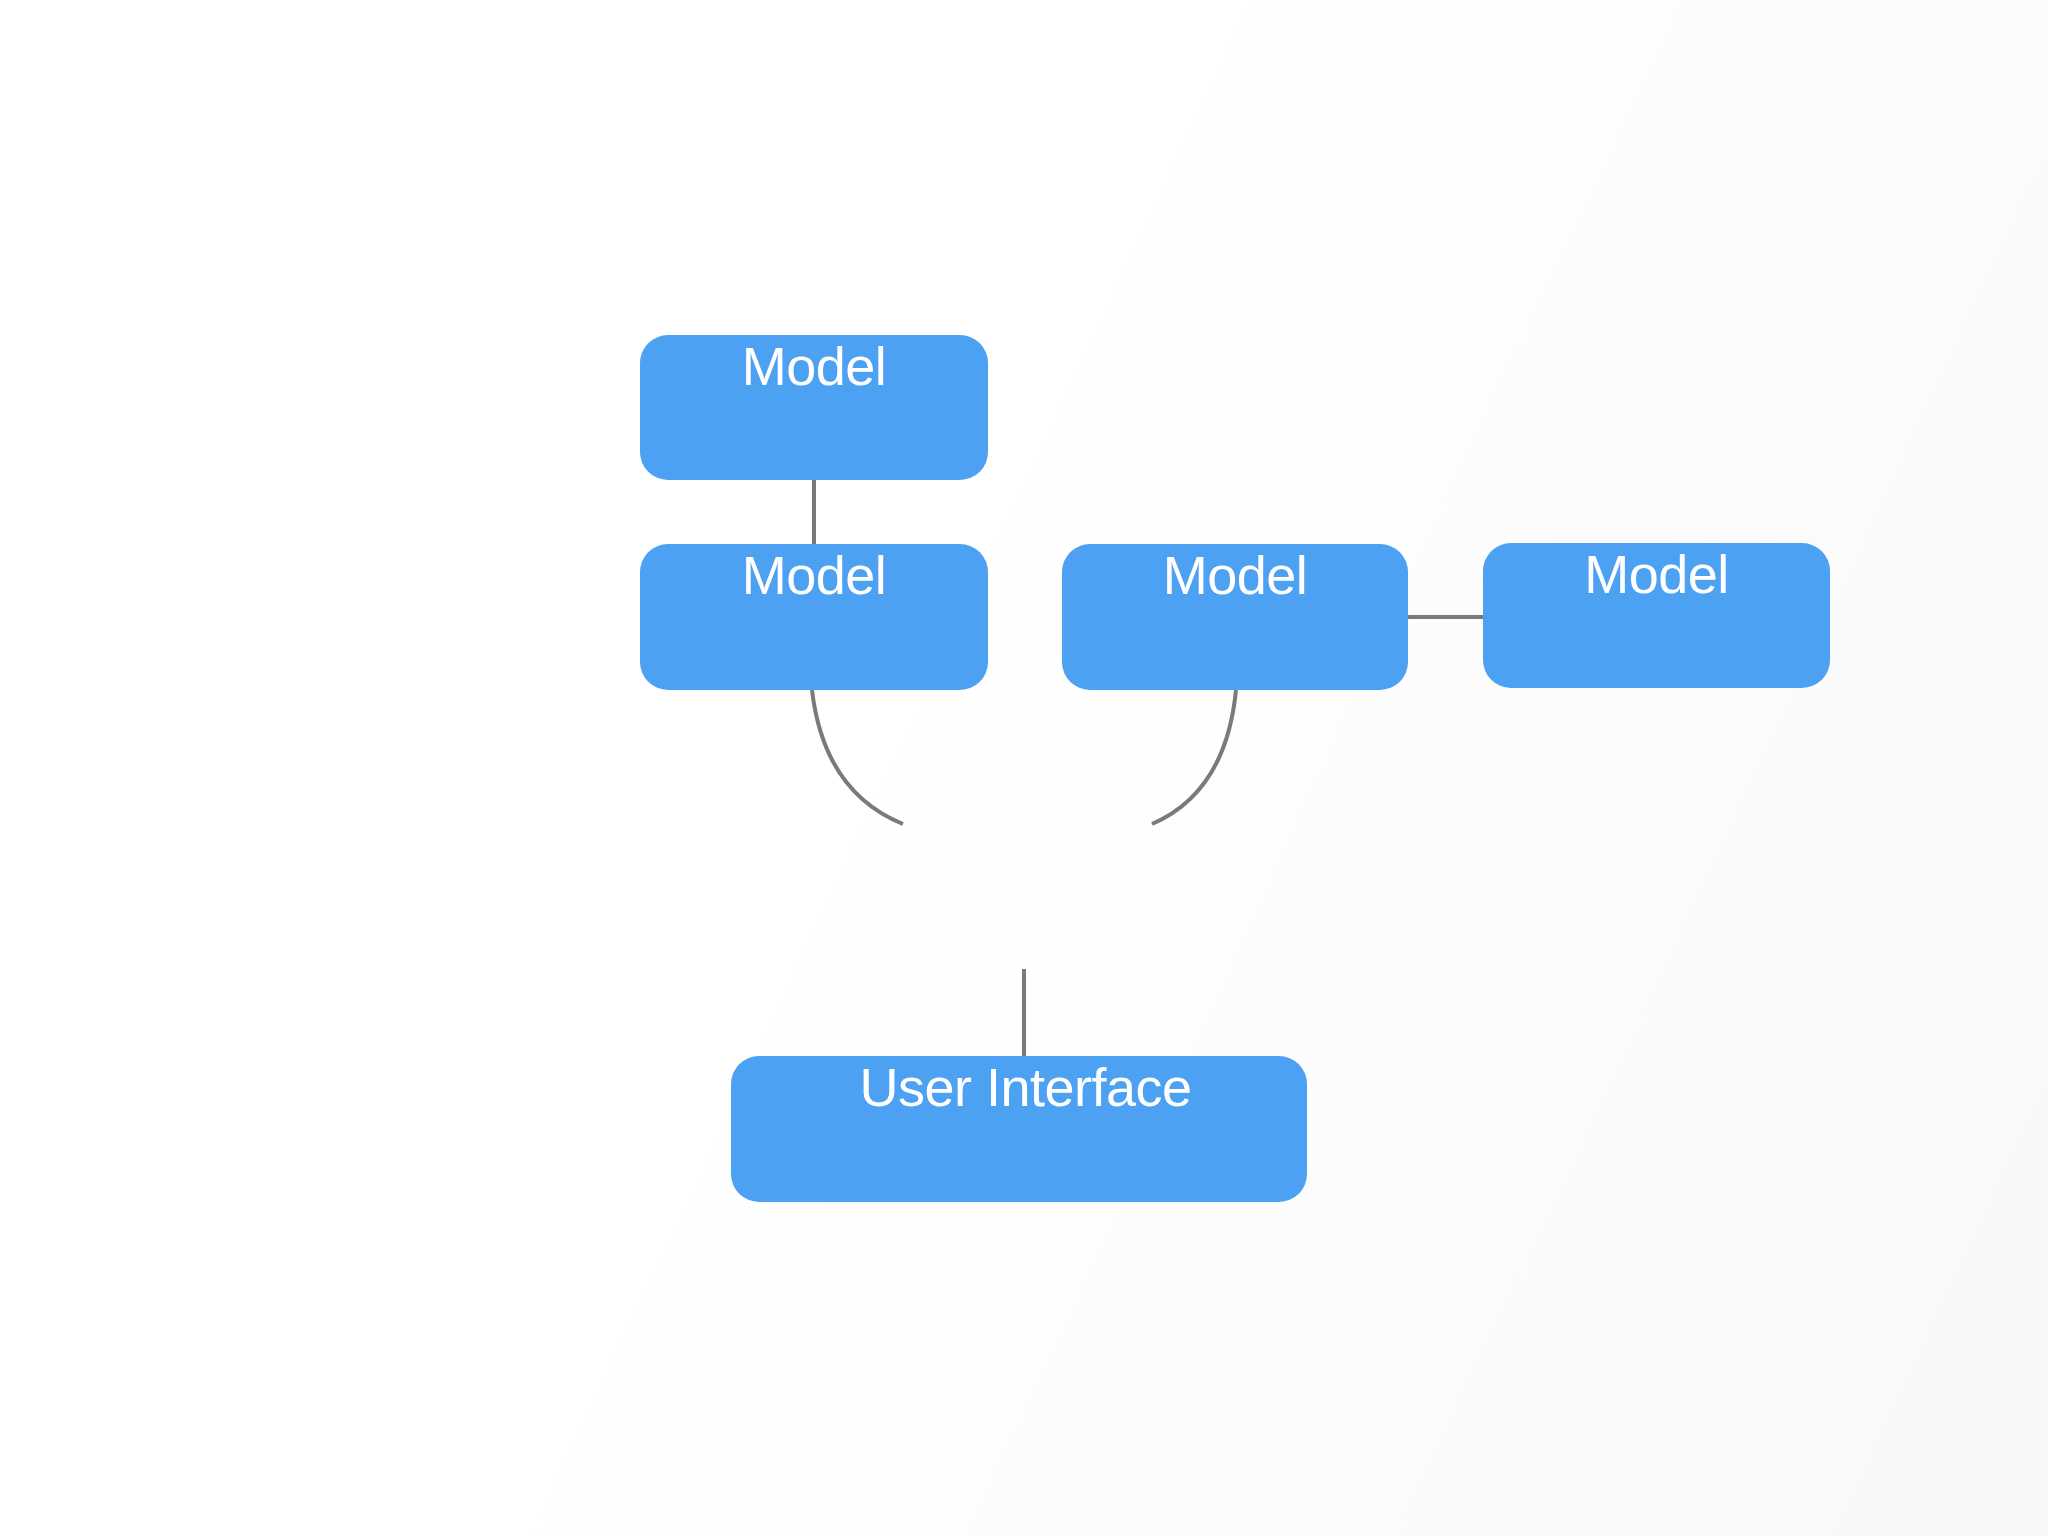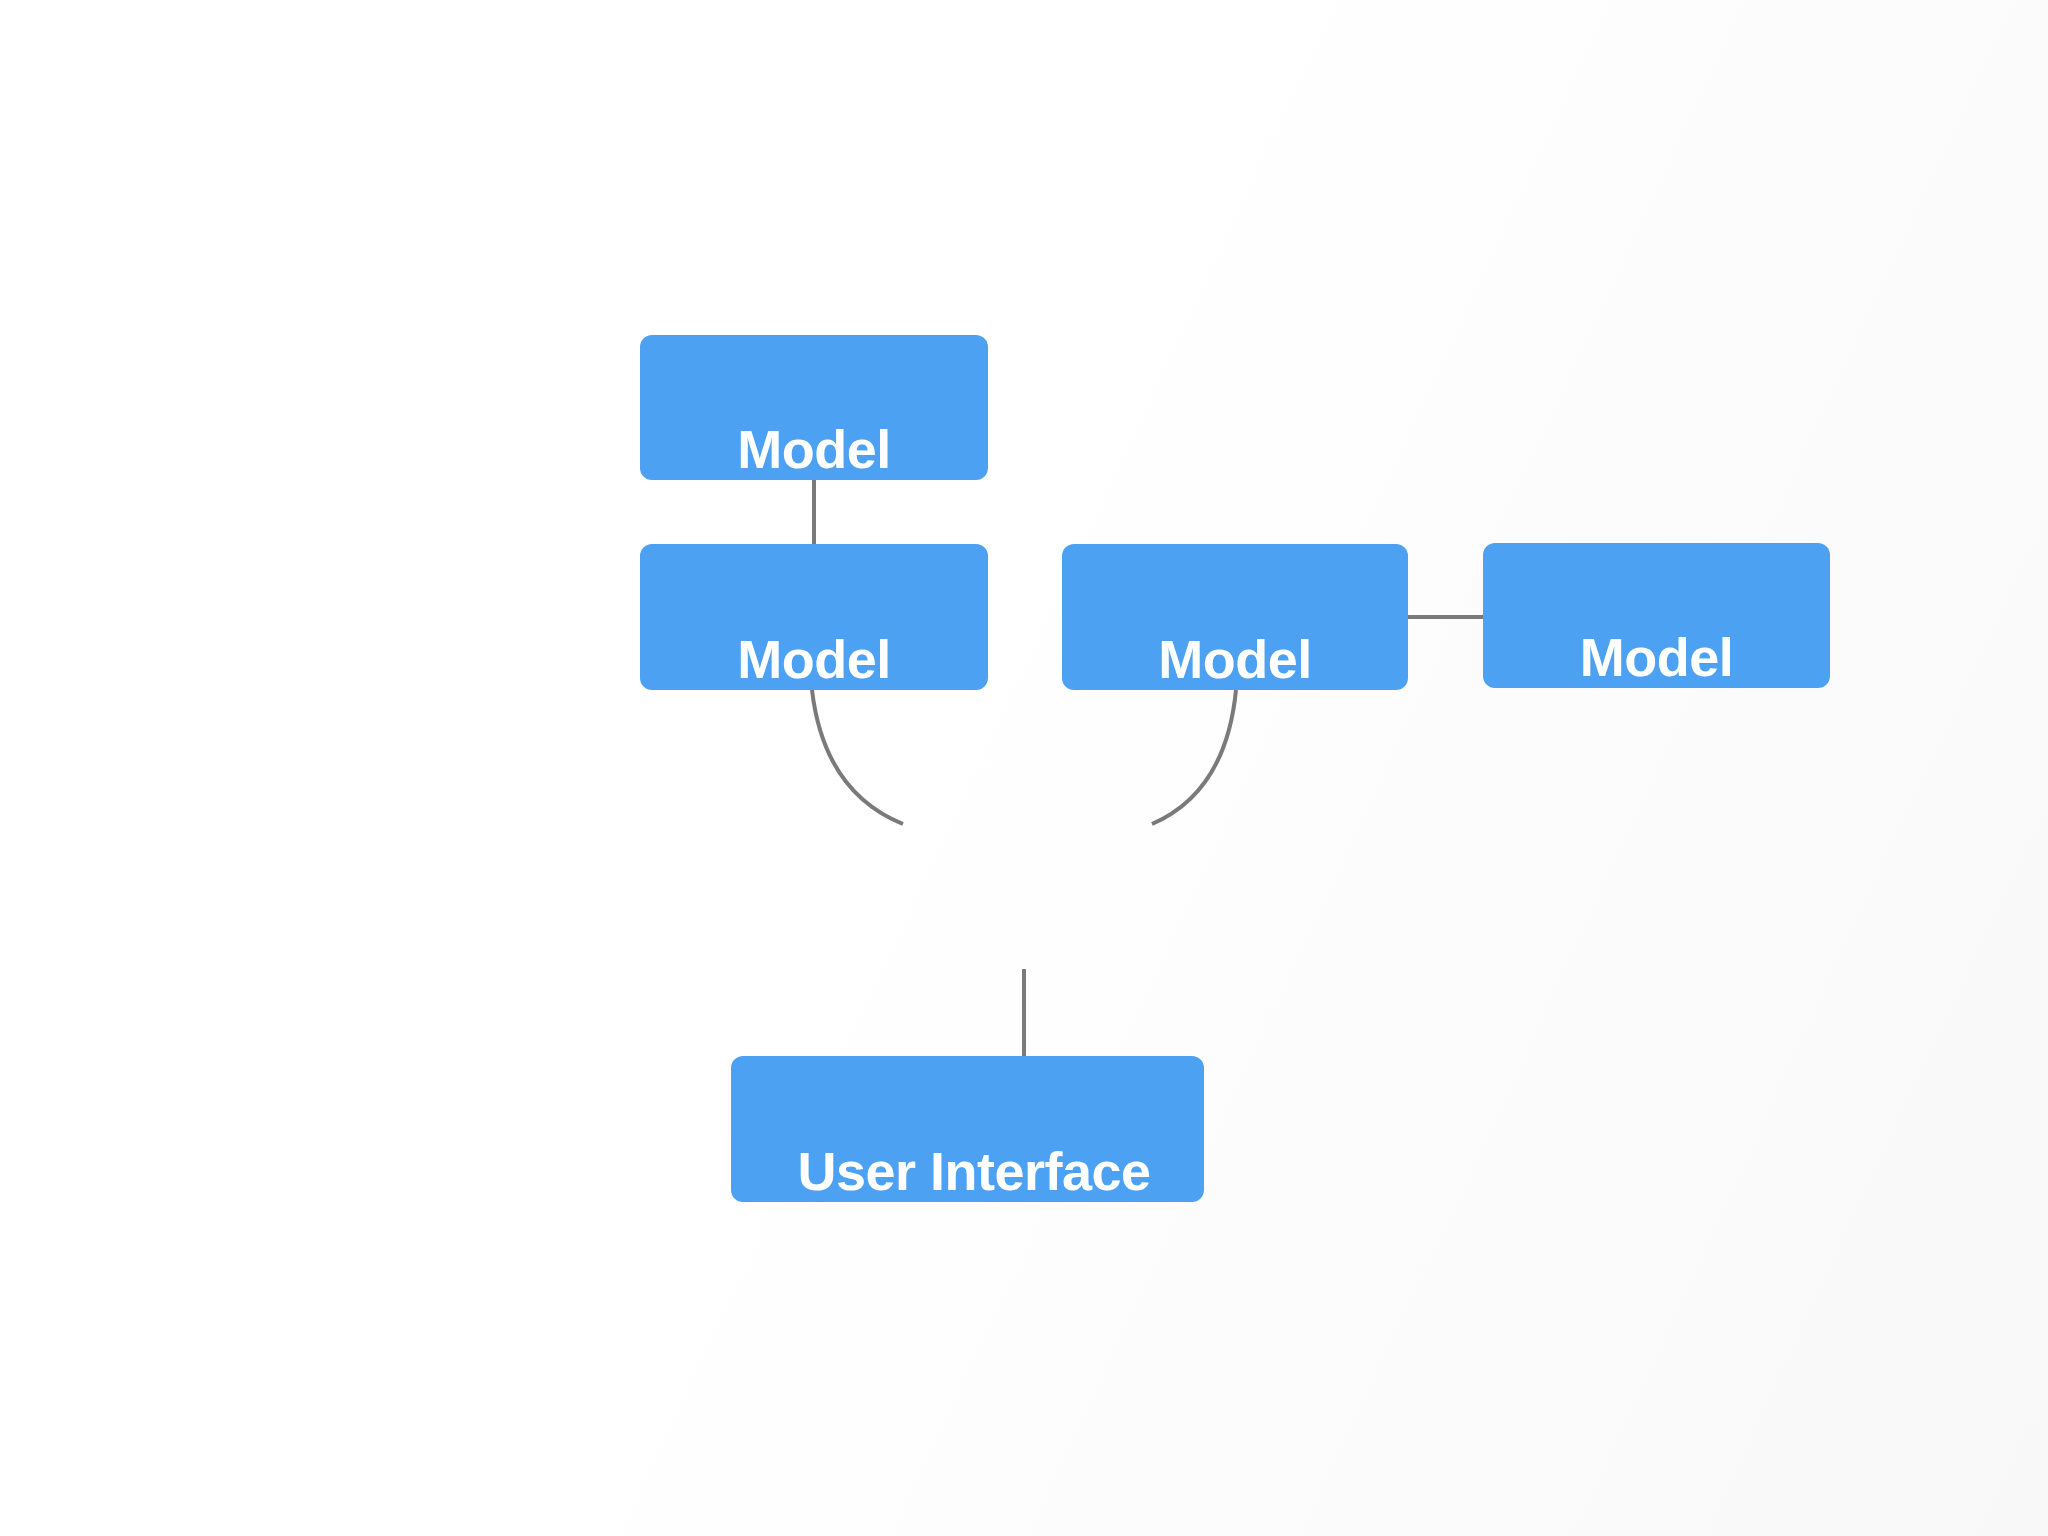--- a/index.html
+++ b/index.html
@@ -28,36 +28,36 @@
   }
   .edge-layer path {
     fill: none;
     stroke: var(--connector, #7a7a7a);
     stroke-width: 4px;
   }
   .node {
     position: absolute;
     background: var(--node_fill, #4da1f2);
     color: var(--node_text, #ffffff);
-    border-radius: 12px;
+    border-radius: 28px;
     display: flex;
-    align-items: flex-end;
+    align-items: flex-start;
     justify-content: center;
-    font-weight: bold;
+    font-weight: normal;
     font-size: 54px;
     letter-spacing: -0.5px;
     cursor: default;
     box-sizing: border-box;
   }
   #node-model-top      { left: 640px;  top: 335px;  width: 348px; height: 145px; }
   #node-model-left     { left: 640px;  top: 544px;  width: 348px; height: 146px; }
   #node-model-mid      { left: 1062px; top: 544px;  width: 346px; height: 146px; }
   #node-model-right    { left: 1483px; top: 543px;  width: 347px; height: 145px; }
   #node-controller     { left: 731px;  top: 823px;  width: 586px; height: 146px; }
-  #node-user-interface { left: 731px;  top: 1056px; width: 473px; height: 146px; padding-left: 13px; }
+  #node-user-interface { left: 731px;  top: 1056px; width: 576px; height: 146px; padding-left: 13px; }
 </style>
 </head>
 <body>
 
 <div class="canvas">
 
   <svg class="edge-layer" viewBox="0 0 2048 1536" xmlns="http://www.w3.org/2000/svg">
     <path d="M814 479 V544"></path>
     <path d="M812 690 Q824 792 903 824"></path>
     <path d="M1236 690 Q1226 792 1152 824"></path>

